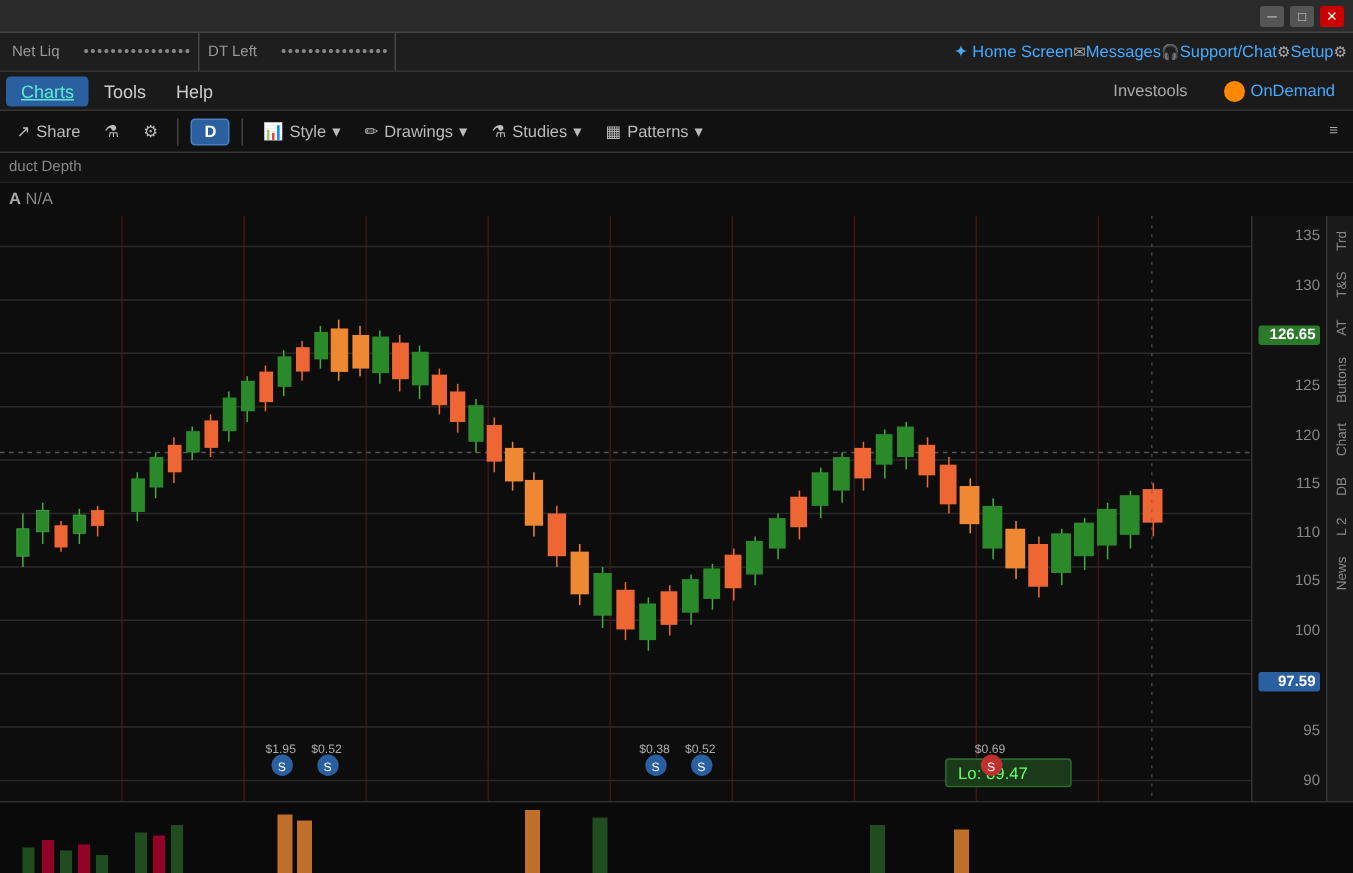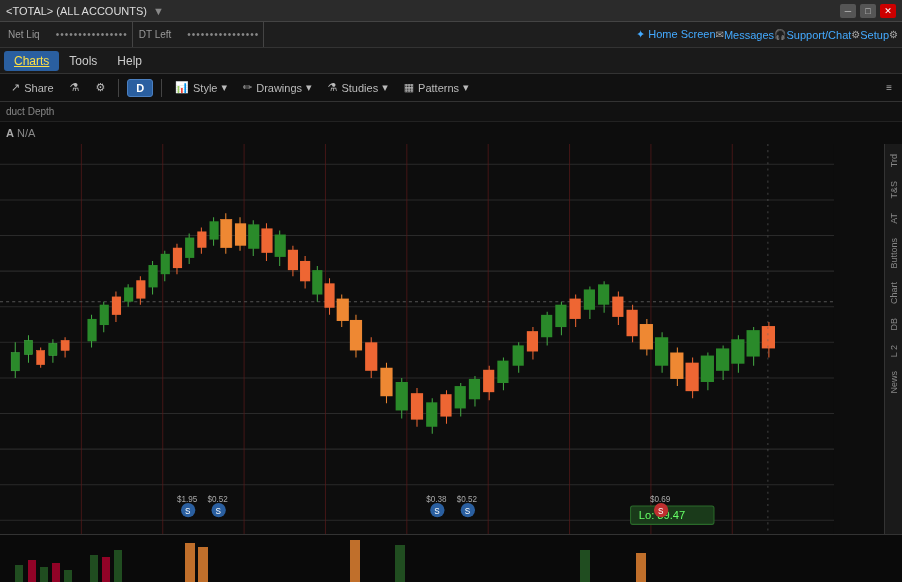--- a/index.html
+++ b/index.html
@@ -93,21 +93,21 @@
     }
     .menu-item {
       padding: 3px 10px;
       cursor: pointer;
       color: #ccc;
       border-radius: 3px;
       font-size: 12px;
     }
     .menu-item.active {
       background: #2a5fa0;
-      color: #fde047;
+      color: #5eead4;
       border-radius: 3px;
       text-decoration: underline;
     }
     .menu-right {
       margin-left: auto;
       display: flex;
       align-items: center;
       gap: 8px;
     }
     .investools-btn {
@@ -283,24 +283,20 @@
     }
 
     
     .grid-line { stroke: #2a2a2a; stroke-width: 1; }
     .red-vline { stroke: #5a1a1a; stroke-width: 1; opacity: 0.7; }
   </style>
 </head>
 <body>
 
 <div class="title-bar">
-  <div class="title-bar-left">
-    <span class="title-bar-title">&lt;TOTAL&gt; (ALL ACCOUNTS)</span>
-    <span style="color:#888;">▼</span>
-  </div>
   <div class="title-bar-icons">
     <div class="win-btn minimize">─</div>
     <div class="win-btn maximize">□</div>
     <div class="win-btn close">✕</div>
   </div>
 </div>
 
 <div class="top-nav">
   <div class="nav-section">
     <span class="nav-label">Net Liq</span>
@@ -319,20 +315,27 @@
     <span class="nav-icon">⚙</span>
     <span class="nav-link">Setup</span>
     <span class="nav-icon">⚙</span>
   </div>
 </div>
 
 <div class="menu-bar">
   <div class="menu-item active">Charts</div>
   <div class="menu-item">Tools</div>
   <div class="menu-item">Help</div>
+  <div class="menu-right">
+    <span class="investools-btn">Investools</span>
+    <span class="ondemand-btn">
+      <span class="ondemand-icon"></span>
+      <span>OnDemand</span>
+    </span>
+  </div>
 </div>
 
 <div class="chart-toolbar">
   <div class="toolbar-item">
     <span>↗</span>
     <span>Share</span>
   </div>
   <div class="toolbar-item">⚗</div>
   <div class="toolbar-item">⚙</div>
   <div class="toolbar-separator"></div>
@@ -587,20 +590,34 @@
 
     <circle cx="460" cy="360" r="7" fill="#2a5fa0"></circle>
     <text x="457" y="364" fill="#fff" font-size="8" font-family="Arial">S</text>
     <text x="449" y="352" fill="#aaa" font-size="8" font-family="Arial">$0.52</text>
 
     <circle cx="650" cy="360" r="7" fill="#c03030"></circle>
     <text x="647" y="364" fill="#fff" font-size="8" font-family="Arial">S</text>
     <text x="639" y="352" fill="#aaa" font-size="8" font-family="Arial">$0.69</text>
   </svg>
 
+  <div class="price-axis">
+    <div class="price-label">135</div>
+    <div class="price-label">130</div>
+    <div class="price-label highlight">126.65</div>
+    <div class="price-label">125</div>
+    <div class="price-label">120</div>
+    <div class="price-label">115</div>
+    <div class="price-label">110</div>
+    <div class="price-label">105</div>
+    <div class="price-label">100</div>
+    <div class="price-label highlight2">97.59</div>
+    <div class="price-label">95</div>
+    <div class="price-label">90</div>
+  </div>
 
   <div class="side-panel">
     <div class="side-tab">Trd</div>
     <div class="side-tab">T&amp;S</div>
     <div class="side-tab">AT</div>
     <div class="side-tab">Buttons</div>
     <div class="side-tab">Chart</div>
     <div class="side-tab">DB</div>
     <div class="side-tab">L 2</div>
     <div class="side-tab">News</div>

